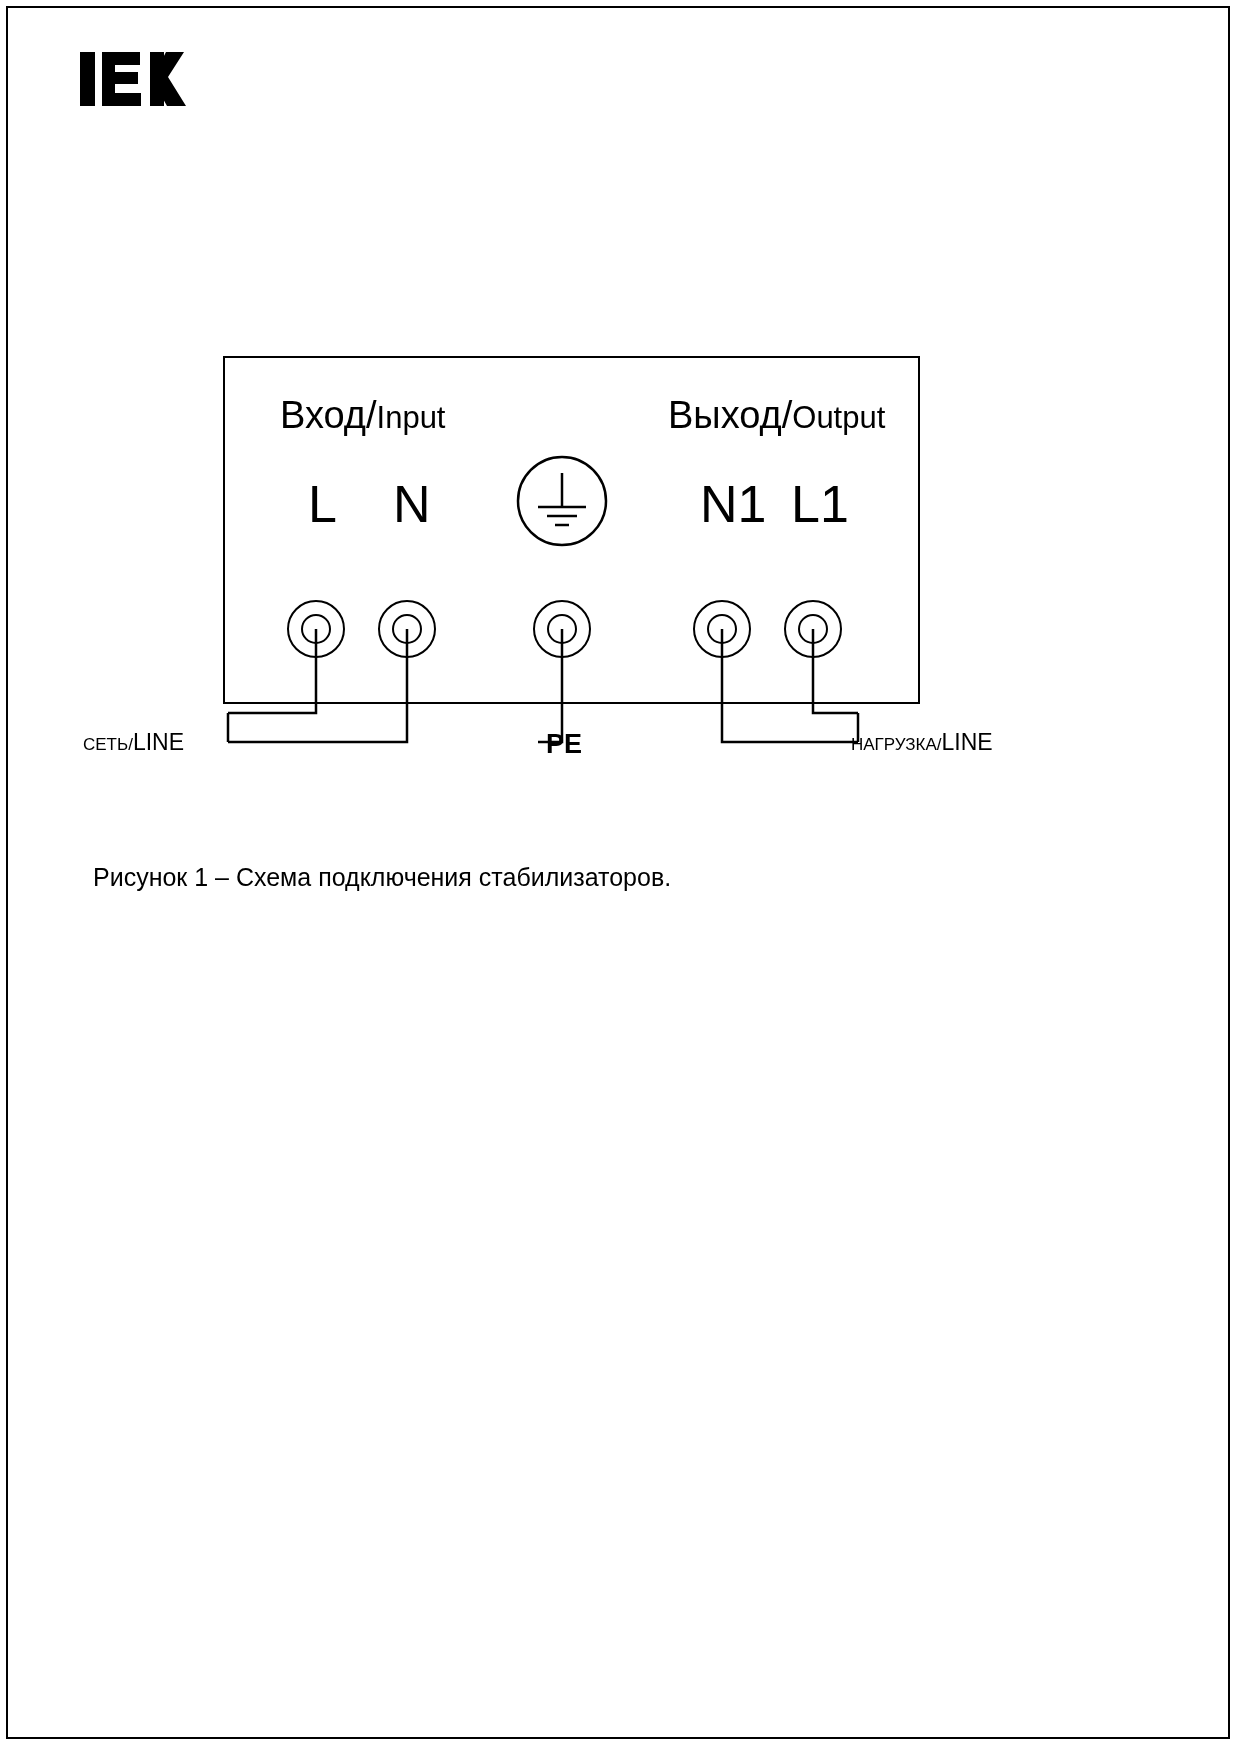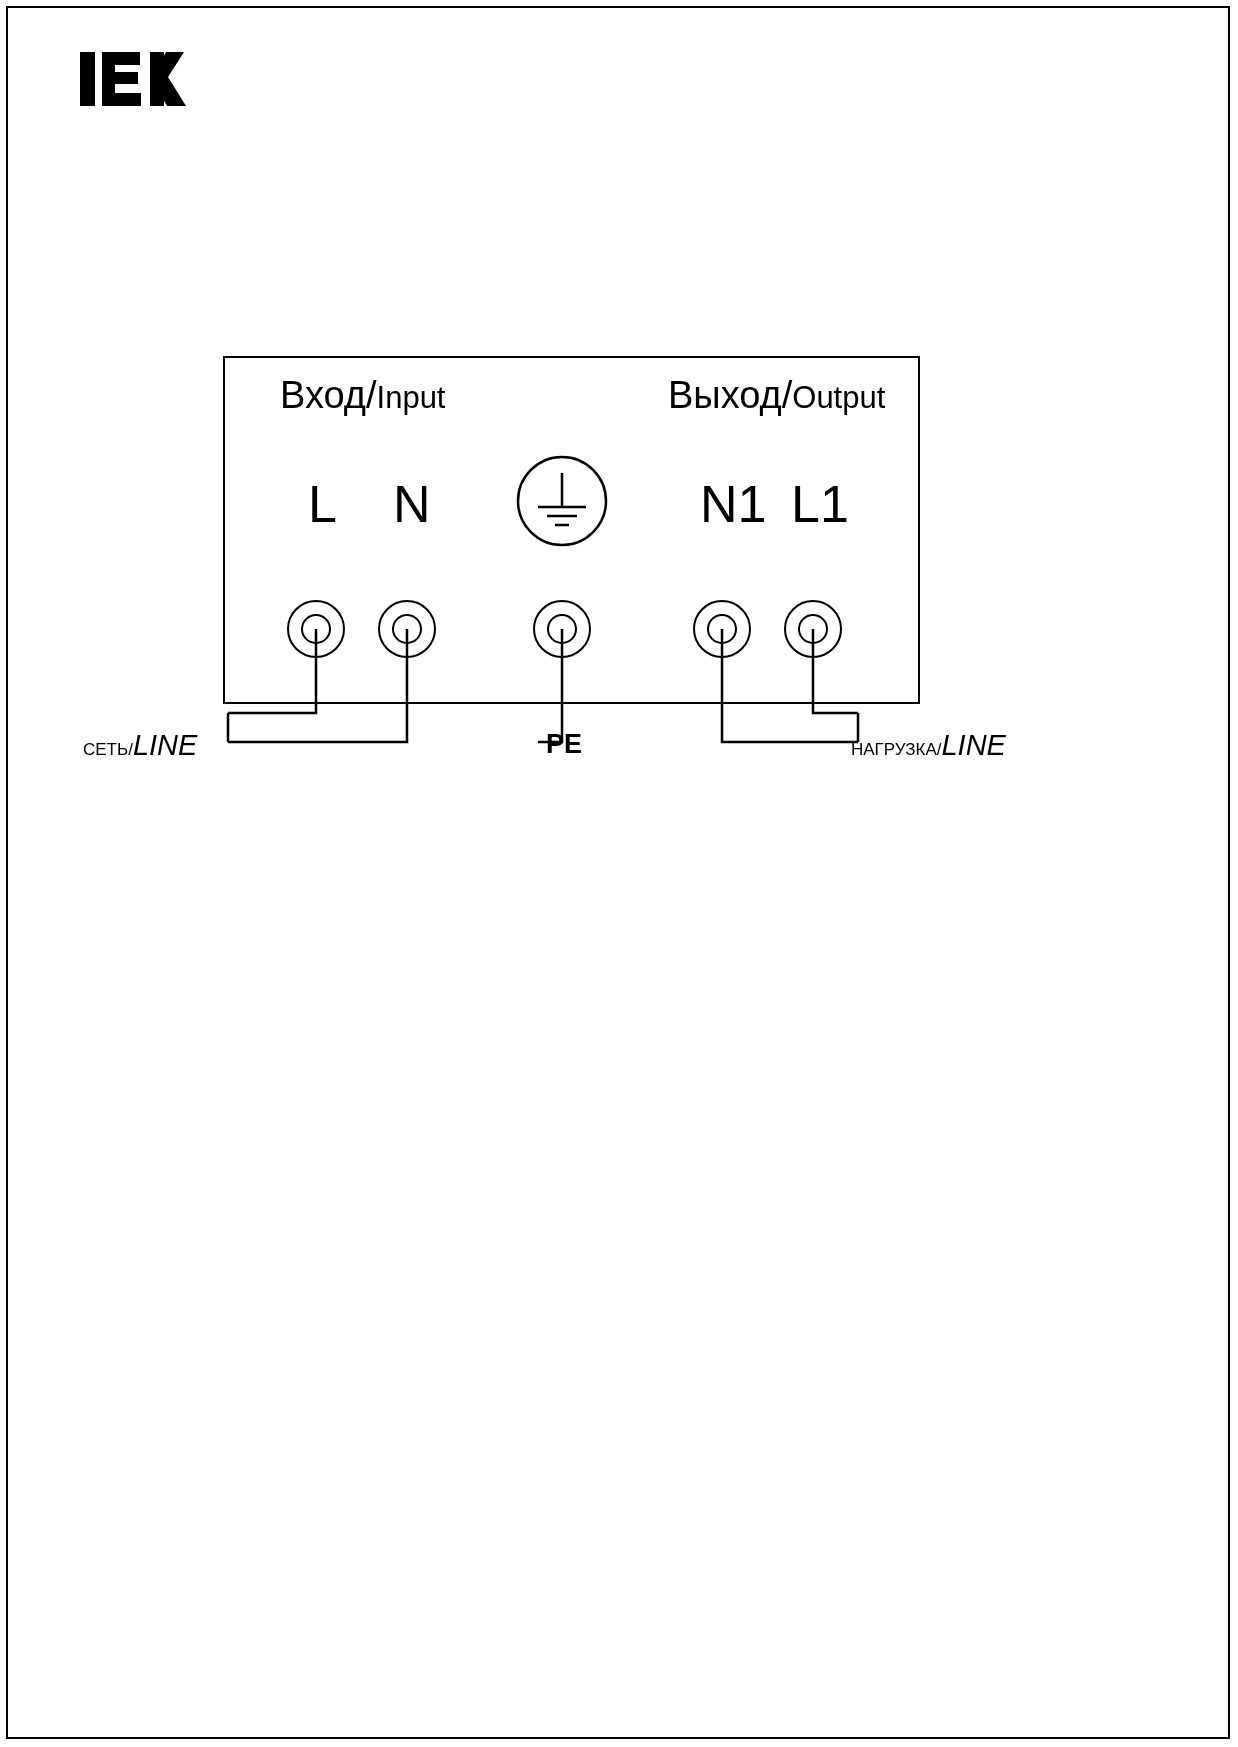--- a/index.html
+++ b/index.html
@@ -54,20 +54,21 @@
     height: 348px;
     border: 2px solid #000000;
     box-sizing: border-box;
     background: #ffffff;
   }
 
   .hdr {
     position: absolute;
     white-space: nowrap;
     line-height: 1;
+    margin-top: 20px;
   }
   .hdr .ru {
     font-size: 38px;
   }
   .hdr .en {
     font-size: 31px;
   }
   #hdr-input  { left: 212px; top: 38px; }
   #hdr-output { left: 600px; top: 38px; text-align: center; }
 
@@ -129,21 +130,21 @@
     pointer-events: none;
   }
 
   
   .edge-label {
     position: absolute;
     white-space: nowrap;
     line-height: 1;
   }
   .edge-label .ru { font-size: 17px; }
-  .edge-label .en { font-size: 29px; font-style: italic; }
+  .edge-label .en { font-size: 23px; }
 
   #lbl-line { left: 15px; top: 393px; }
   #lbl-pe   { left: 478px; top: 393px; font-size: 27px; font-weight: bold; }
   #lbl-load { left: 783px; top: 393px; }
 
   
   #caption {
     position: absolute;
     left: 85px;
     top: 855px;
@@ -223,14 +224,15 @@
     </div>
 
     <div class="edge-label" id="lbl-pe">PE</div>
 
     <div class="edge-label" id="lbl-load">
       <span class="ru">НАГРУЗКА/</span><span class="en">LINE</span>
     </div>
 
   </div>
 
+  <div id="caption">Рисунок 1 – Схема подключения стабилизаторов.</div>
 
 </div>
 
 </body></html>

